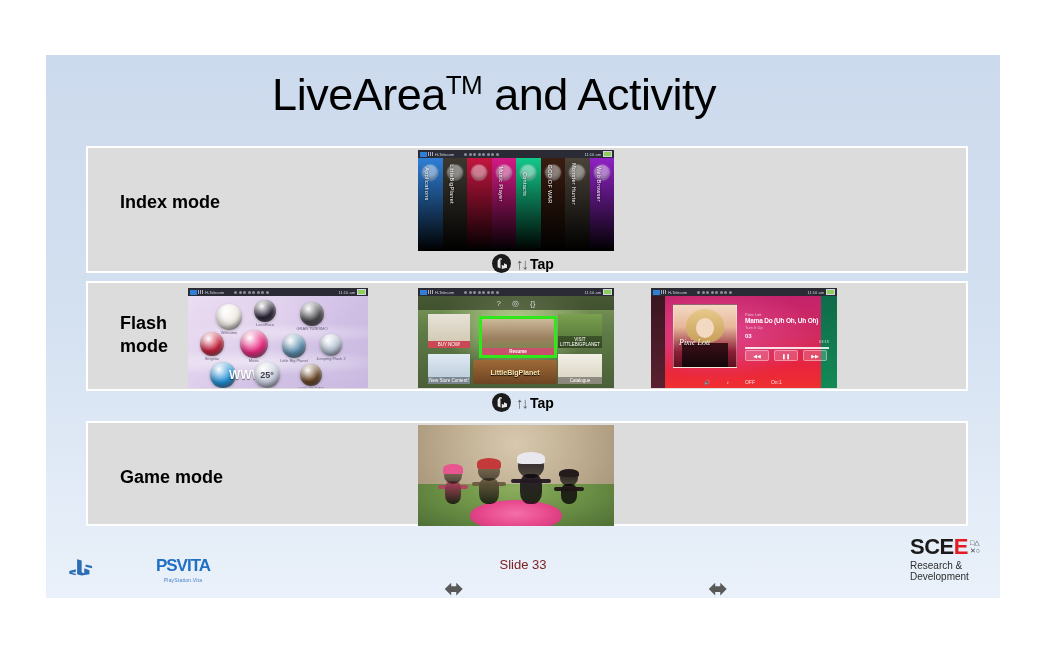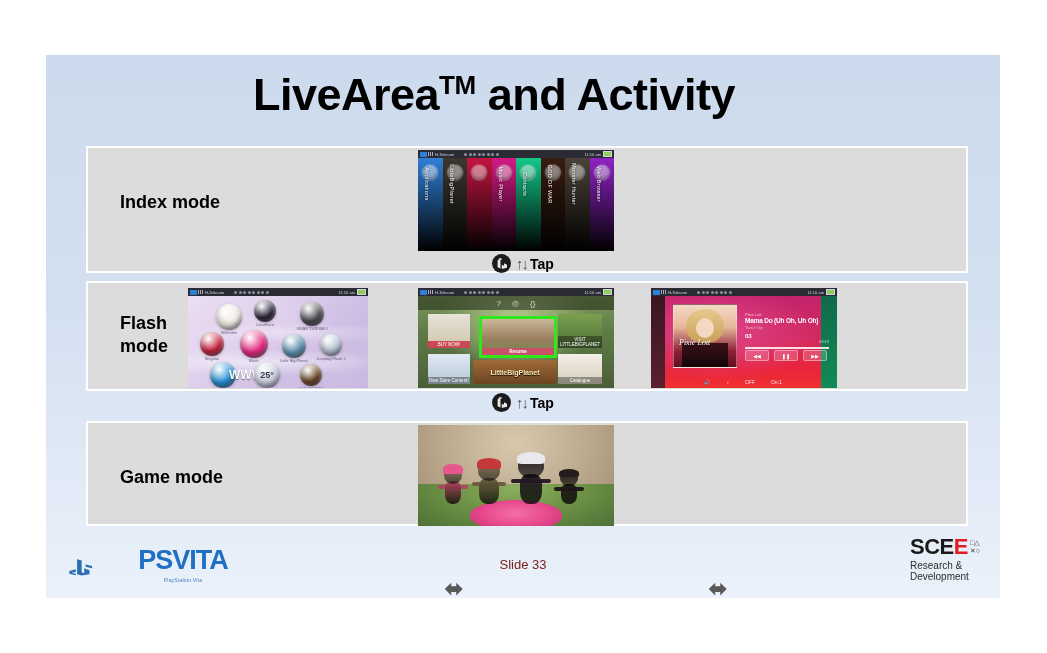--- a/index.html
+++ b/index.html
@@ -14,21 +14,21 @@
     left:46px;top:55px;
     width:954px;height:543px;
     background:linear-gradient(to bottom,#ccdaed 0%,#d3e0f0 45%,#e2ebf7 80%,#eaf1fa 100%);
     overflow:hidden;
   }
 
   
   .title{
     position:absolute;left:0;top:14px;width:896px;
     text-align:center;
-    font-size:45px;font-weight:bold;color:#000;
+    font-size:45px;font-weight:normal;color:#000;
     letter-spacing:-0.5px;
     white-space:nowrap;
   }
   .title .tm{font-size:26px;vertical-align:super;line-height:0;}
 
   
   .row{
     position:absolute;left:40px;width:882px;
     background:#dcdcdc;
     border:2px solid #ffffff;
@@ -273,21 +273,21 @@
   .tapwrap .tlabel{vertical-align:middle;}
 
   
   .footer{position:absolute;left:0;bottom:0;width:954px;height:60px;}
   .ps-logo{
     position:absolute;left:22px;bottom:22px;
     width:26px;height:18px;color:#2b6cb5;
   }
   .vita-logo{position:absolute;left:82px;bottom:15px;text-align:center;width:110px;}
   .vita-main{
-    font-size:27px;font-weight:bold;color:#1f6fc4;letter-spacing:-1px;
+    font-size:17px;font-weight:bold;color:#1f6fc4;letter-spacing:-1px;
     line-height:1;
   }
   .vita-sub{font-size:5px;color:#4a82c8;margin-top:3px;letter-spacing:.2px;}
   .slide-no{
     position:absolute;left:0;bottom:26px;width:954px;text-align:center;
     font-size:13px;color:#7d2020;
   }
   .scee{position:absolute;right:20px;bottom:16px;text-align:left;}
   .scee-top{display:flex;align-items:center;}
   .scee-word{font-size:22px;font-weight:bold;color:#1a1a1a;letter-spacing:-.5px;line-height:1;}

